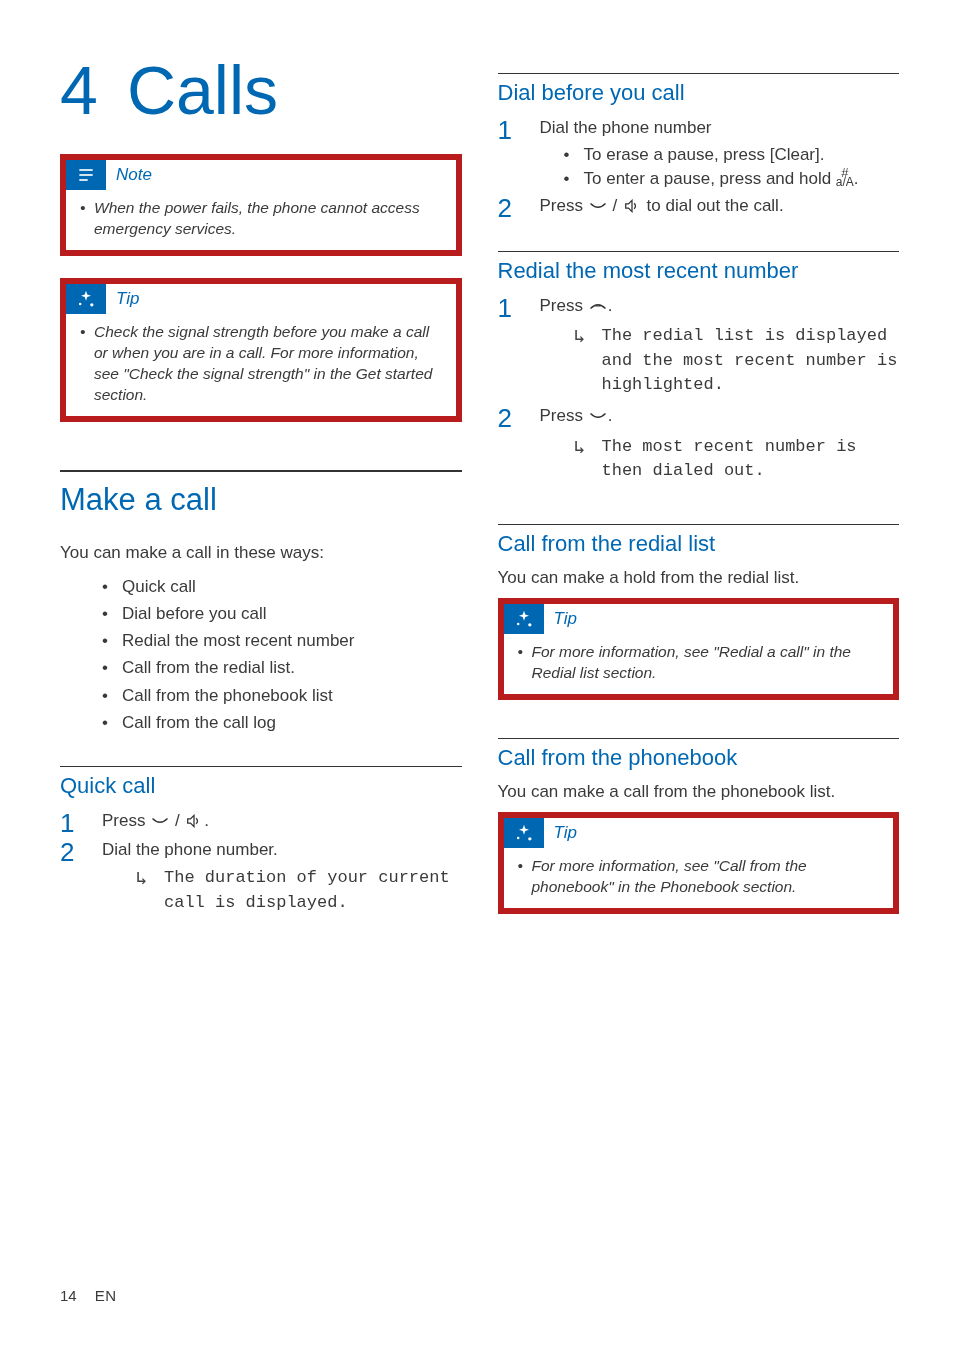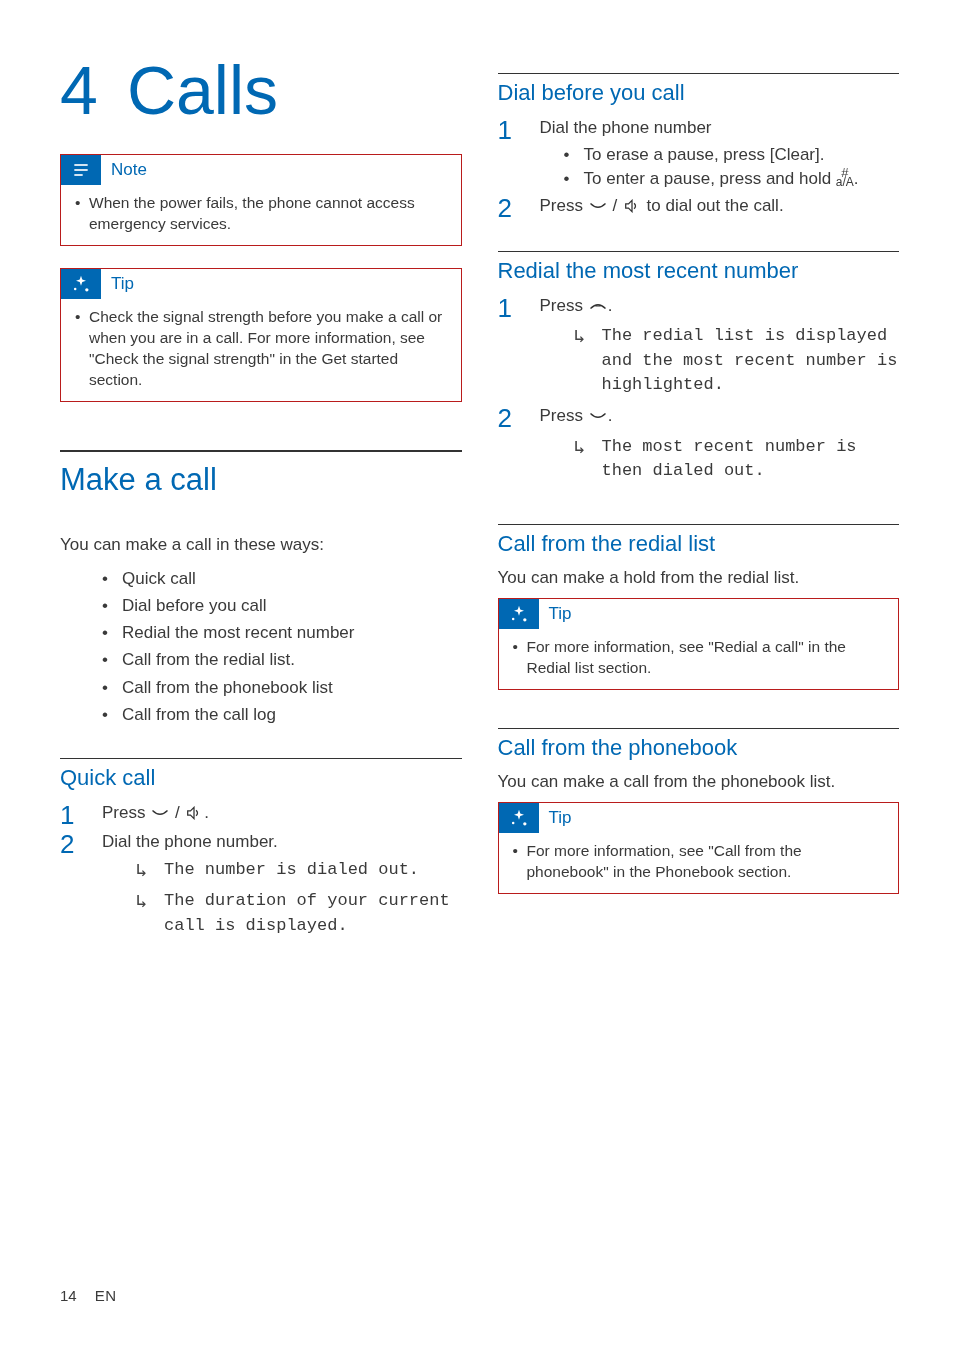--- a/index.html
+++ b/index.html
@@ -36,21 +36,21 @@
     line-height: 1.05;
   }
   h1.chapter .num {
     display: inline-block;
     min-width: 48px;
   }
   h2.section {
     color: #0068b3;
     font-size: 31px;
     font-weight: 300;
-    margin: 0 0 36px 0;
+    margin: 0 0 24px 0;
     border-top: 2px solid #333;
     padding-top: 10px;
   }
   h3.subsection {
     color: #0068b3;
     font-size: 22px;
     font-weight: 300;
     margin: 0 0 10px 0;
     border-top: 1px solid #333;
     padding-top: 6px;
@@ -133,22 +133,23 @@
   .result > li::before {
     content: "↳";
     position: absolute;
     left: 0;
     top: 0;
     font-size: 18px;
     color: #444;
     transform: scaleX(1.1);
   }
   .callout {
-    border: 1px solid #b91c1c;
+    border: 6px solid #b91c1c;
     margin: 0 0 22px 0;
+    font-style: italic;
   }
   .callout, .callout * { box-sizing: border-box; }
   .callout-head {
     display: flex;
     align-items: stretch;
     height: 30px;
   }
   .callout-icon {
     width: 40px;
     background: #0068b3;
@@ -282,21 +283,20 @@
           <span>Press </span><span class="inline-icon"><svg viewBox="0 0 32 20">
                 <path d="M4 6 Q16 18 28 6" fill="none" stroke="#333" stroke-width="2.2"></path>
               </svg></span><span> / </span><span class="inline-icon"><svg viewBox="0 0 24 20">
                 <path d="M3 7h4l5-5v16l-5-5H3z" fill="none" stroke="#333" stroke-width="1.8"></path>
                 <path d="M15 6q4 4 0 8" fill="none" stroke="#333" stroke-width="1.8"></path>
               </svg></span><span>.</span>
         </li>
         <li>
           <span>Dial the phone number.</span>
           <ul class="result">
-            <li>The number is dialed out.</li>
             <li>The duration of your current call is displayed.</li>
           </ul>
         </li>
       </ol>
     </div>
 
     <div class="col">
 
       <div style="height:18px"></div>
 

